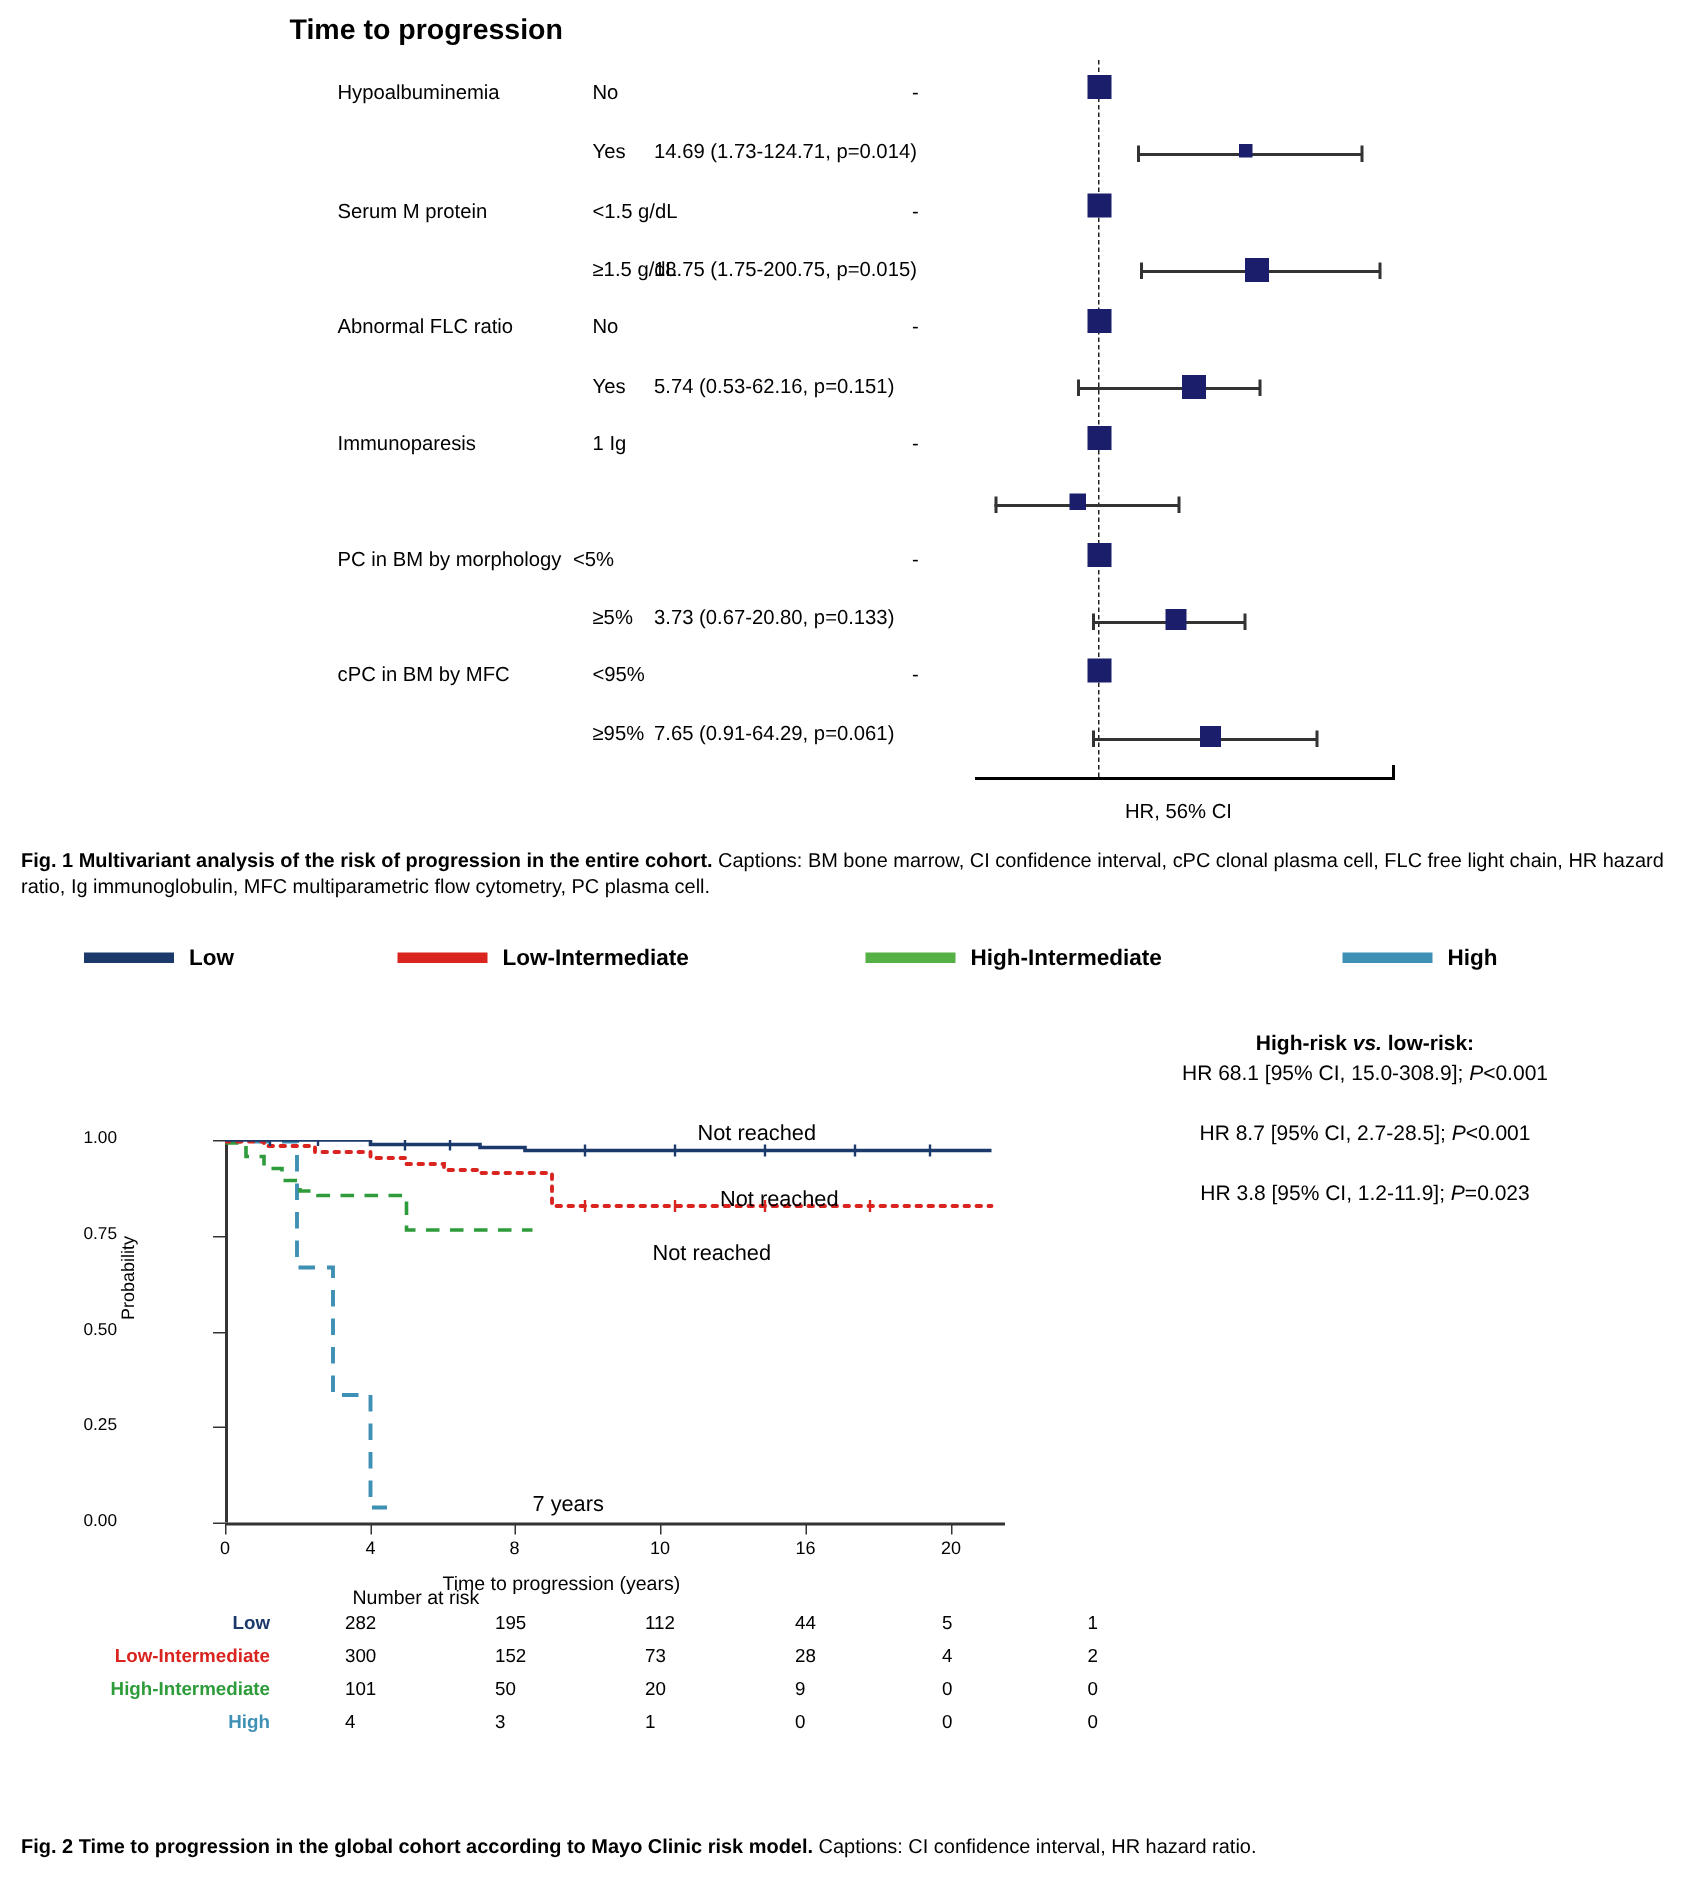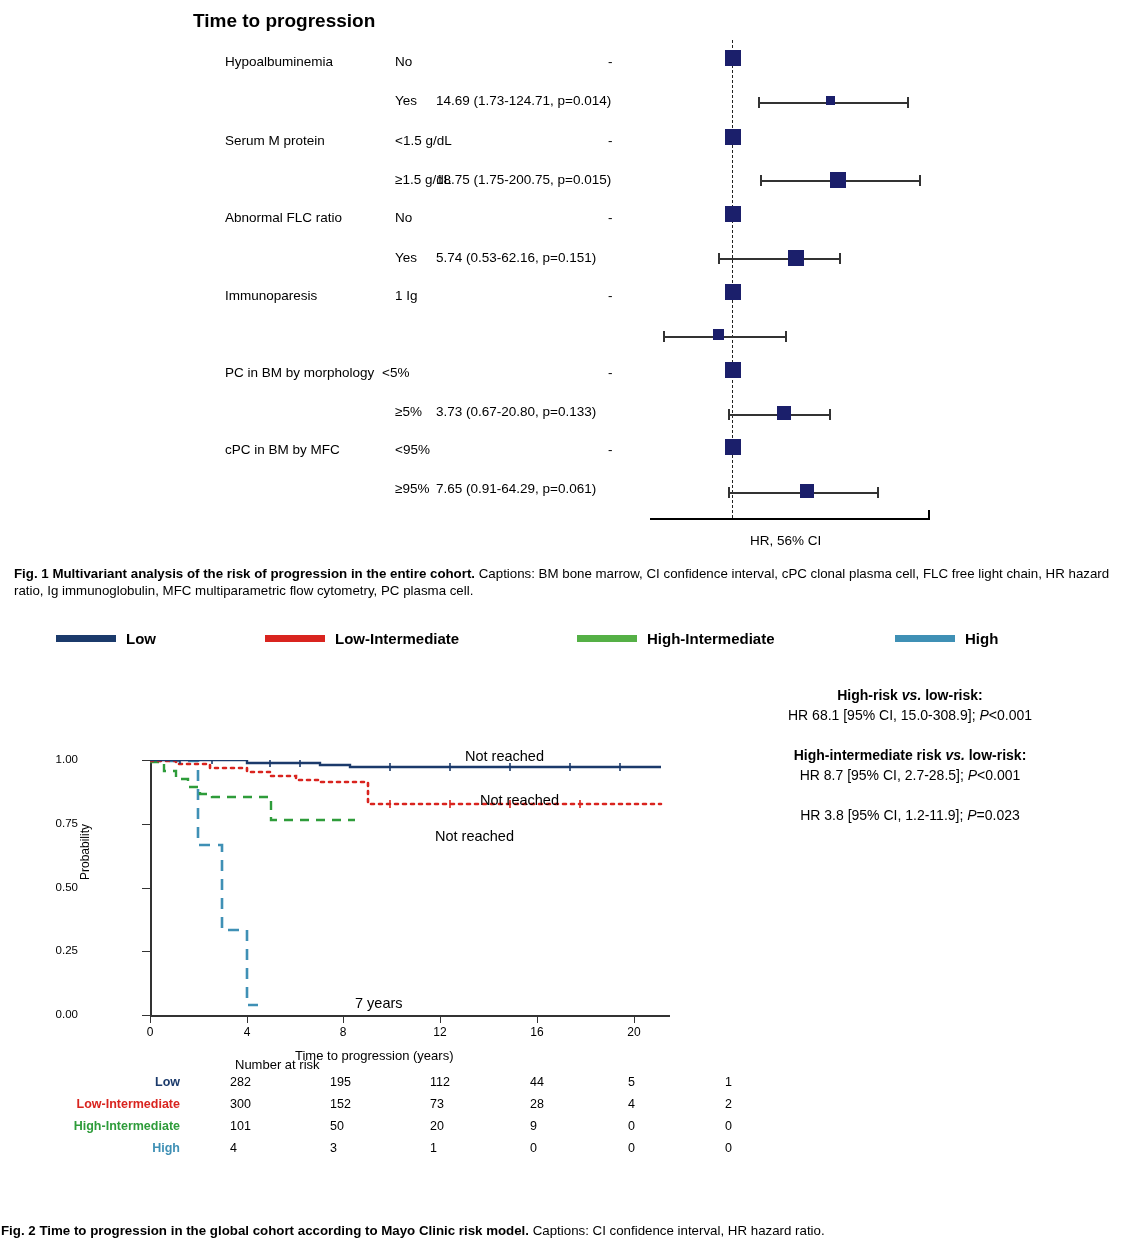--- a/index.html
+++ b/index.html
@@ -52,21 +52,21 @@
   .stat{margin-bottom:20px;text-align:center;}
   .stat .h{font-weight:bold;}
   .stat i{font-style:italic;}
   
   #risk{position:absolute;left:80px;top:400px;width:640px;font-size:12.5px;}
   #risk-title{position:absolute;left:155px;top:-18px;font-size:13px;}
   .risk-row{position:absolute;height:21px;width:640px;}
   .risk-lab{position:absolute;right:540px;width:140px;text-align:right;font-weight:bold;font-size:12.5px;}
   .risk-val{position:absolute;width:40px;text-align:left;font-size:12.5px;}
   
-  #cap2{position:absolute;left:1px;top:1222px;width:1105px;font-size:13.3px;line-height:17px;}
+  #cap2{position:absolute;left:14px;top:1222px;width:1105px;font-size:13.3px;line-height:17px;}
 </style>
 </head>
 <body>
 
 <div id="fig1">
   <div id="fig1-title">Time to progression</div>
 
   <div class="f1row" style="top:54px">
     <span class="f1-var">Hypoalbuminemia</span>
     <span class="f1-lvl">No</span>
@@ -210,21 +210,21 @@
     <div class="ytick" style="top:255px"></div>
     <div class="ylab" style="top:248px">0.00</div>
 
     <div class="xtick" style="left:70px"></div>
     <div class="xlab" style="left:50px">0</div>
     <div class="xtick" style="left:167px"></div>
     <div class="xlab" style="left:147px">4</div>
     <div class="xtick" style="left:263px"></div>
     <div class="xlab" style="left:243px">8</div>
     <div class="xtick" style="left:360px"></div>
-    <div class="xlab" style="left:340px">12</div>
+    <div class="xlab" style="left:340px">10</div>
     <div class="xtick" style="left:457px"></div>
     <div class="xlab" style="left:437px">16</div>
     <div class="xtick" style="left:554px"></div>
     <div class="xlab" style="left:534px">20</div>
 
     <div id="km-xlabel">Time to progression (years)</div>
 
     <svg class="step" style="left:70px;top:0;width:520px;height:258px" viewBox="0 0 520 258">
 
       <polyline fill="none" stroke="#3f90b5" stroke-width="2.6" stroke-dasharray="11,8" points="0,1 48,1 48,85 72,85 72,170 97,170 97,245 108,245"></polyline>
@@ -260,21 +260,20 @@
     <div class="ann" style="left:355px;top:68px">Not reached</div>
     <div class="ann" style="left:275px;top:235px">7 years</div>
   </div>
 
   <div id="stats">
     <div class="stat">
       <div class="h">High-risk <i>vs.</i> low-risk:</div>
       <div>HR 68.1 [95% CI, 15.0-308.9]; <i>P</i>&lt;0.001</div>
     </div>
     <div class="stat">
-      <div class="h">High-intermediate risk <i>vs.</i> low-risk:</div>
       <div>HR 8.7 [95% CI, 2.7-28.5]; <i>P</i>&lt;0.001</div>
     </div>
     <div class="stat">
       <div>HR 3.8 [95% CI, 1.2-11.9]; <i>P</i>=0.023</div>
     </div>
   </div>
 
   <div id="risk">
     <div id="risk-title">Number at risk</div>
 

